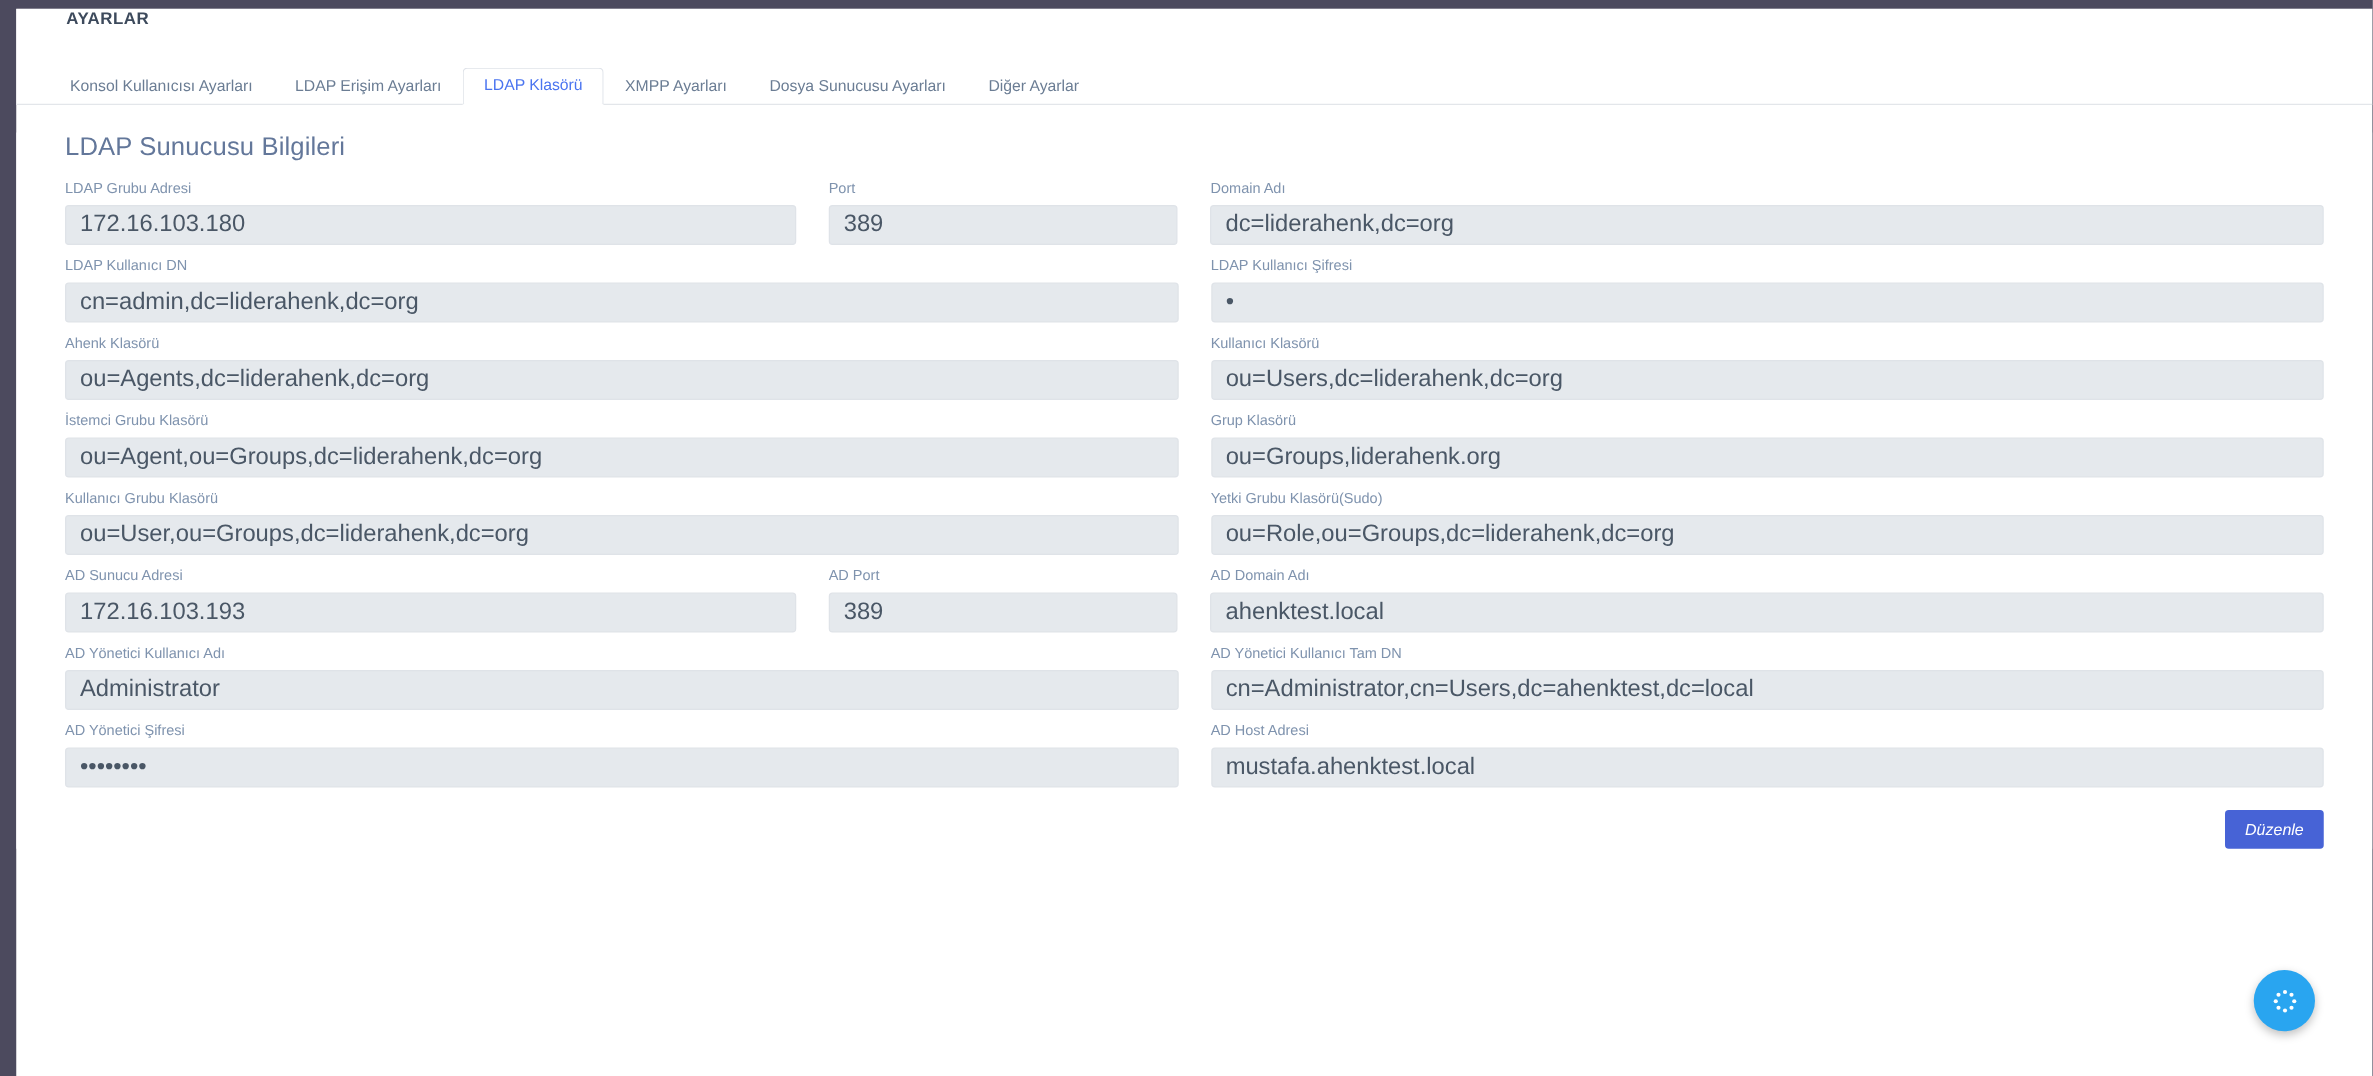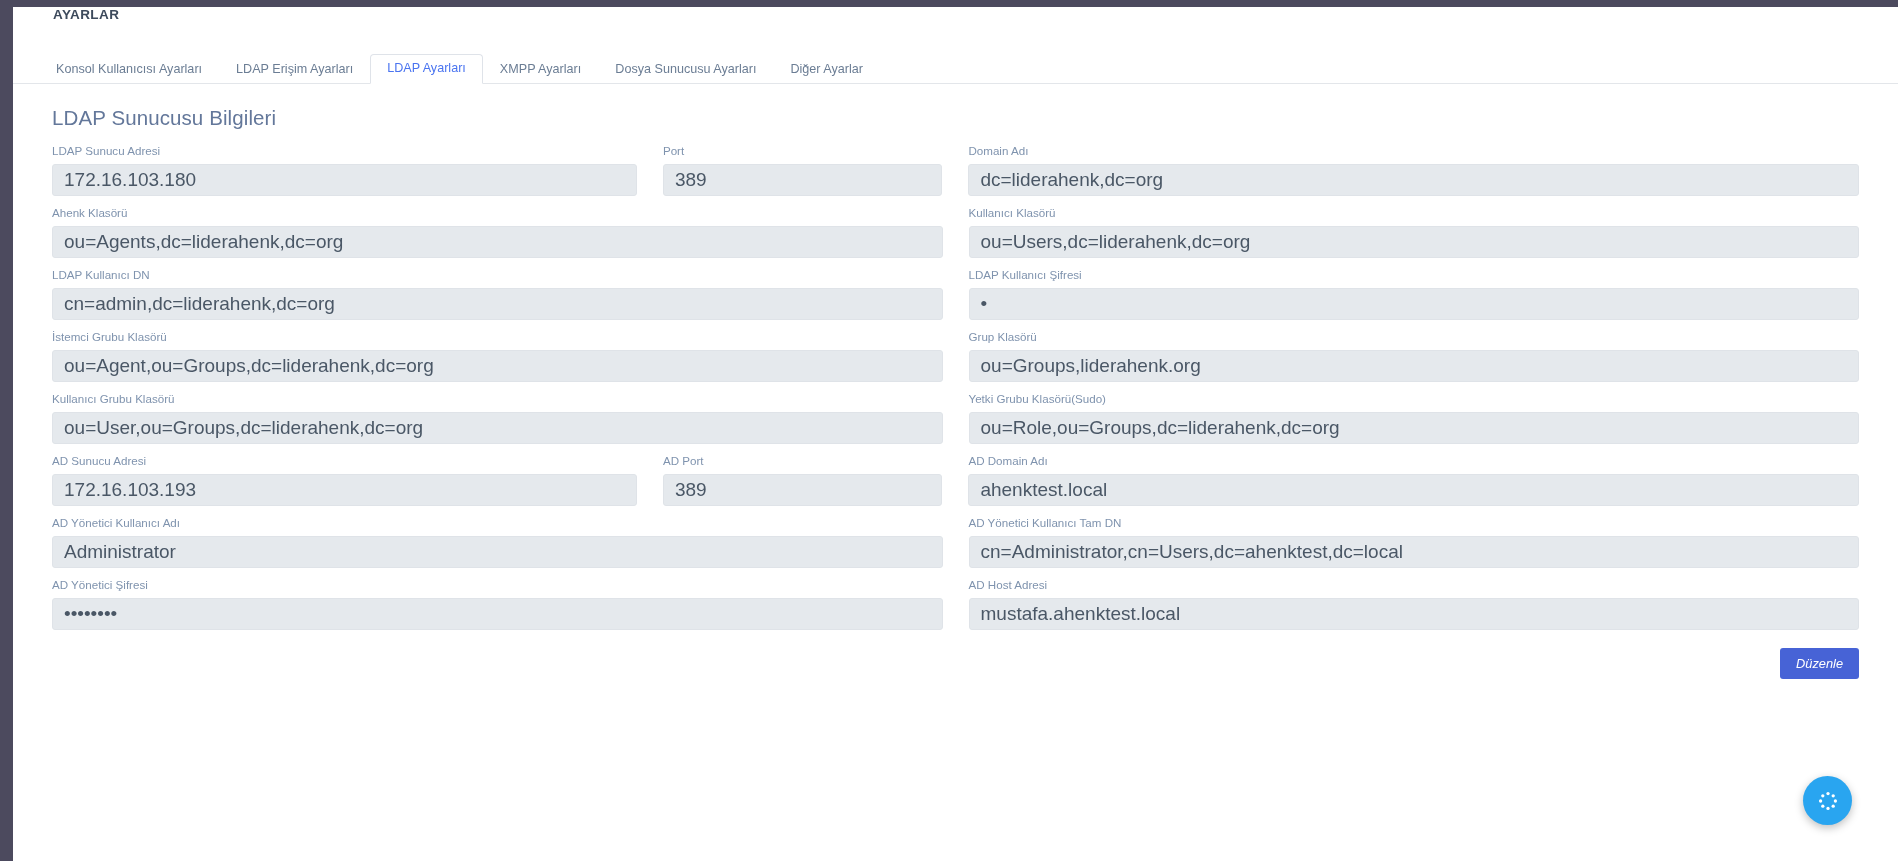--- a/index.html
+++ b/index.html
@@ -144,64 +144,64 @@
 <div id="root">
   <div class="page-canvas">
 
     <div class="header-bar">
       <span class="header-title">AYARLAR</span>
     </div>
 
     <div class="tabs">
       <div class="tab">Konsol Kullanıcısı Ayarları</div>
       <div class="tab">LDAP Erişim Ayarları</div>
-      <div class="tab active">LDAP Ayarları</div>
+      <div class="tab active">LDAP Klasörü</div>
       <div class="tab">XMPP Ayarları</div>
       <div class="tab">Dosya Sunucusu Ayarları</div>
       <div class="tab">Diğer Ayarlar</div>
     </div>
 
     <div class="panel">
 
       <div class="section-title">LDAP Sunucusu Bilgileri</div>
 
       <div class="row">
         <div class="field w-33">
-          <div class="field-label">LDAP Sunucu Adresi</div>
+          <div class="field-label">LDAP Grubu Adresi</div>
           <input class="field-input" type="text" readonly="" value="172.16.103.180" style="">
         </div>
         <div class="field w-1667">
           <div class="field-label">Port</div>
           <input class="field-input" type="text" readonly="" value="389" style="">
         </div>
         <div class="field w-50">
           <div class="field-label">Domain Adı</div>
           <input class="field-input" type="text" readonly="" value="dc=liderahenk,dc=org" style="">
         </div>
       </div>
 
       <div class="row">
         <div class="field w-50">
+          <div class="field-label">LDAP Kullanıcı DN</div>
+          <input class="field-input" type="text" readonly="" value="cn=admin,dc=liderahenk,dc=org" style="">
+        </div>
+        <div class="field w-50">
+          <div class="field-label">LDAP Kullanıcı Şifresi</div>
+          <input class="field-input" type="text" readonly="" value="•" style="">
+        </div>
+      </div>
+
+      <div class="row">
+        <div class="field w-50">
           <div class="field-label">Ahenk Klasörü</div>
           <input class="field-input" type="text" readonly="" value="ou=Agents,dc=liderahenk,dc=org" style="">
         </div>
         <div class="field w-50">
           <div class="field-label">Kullanıcı Klasörü</div>
           <input class="field-input" type="text" readonly="" value="ou=Users,dc=liderahenk,dc=org" style="">
-        </div>
-      </div>
-
-      <div class="row">
-        <div class="field w-50">
-          <div class="field-label">LDAP Kullanıcı DN</div>
-          <input class="field-input" type="text" readonly="" value="cn=admin,dc=liderahenk,dc=org" style="">
-        </div>
-        <div class="field w-50">
-          <div class="field-label">LDAP Kullanıcı Şifresi</div>
-          <input class="field-input" type="text" readonly="" value="•" style="">
         </div>
       </div>
 
       <div class="row">
         <div class="field w-50">
           <div class="field-label">İstemci Grubu Klasörü</div>
           <input class="field-input" type="text" readonly="" value="ou=Agent,ou=Groups,dc=liderahenk,dc=org" style="">
         </div>
         <div class="field w-50">
           <div class="field-label">Grup Klasörü</div>

